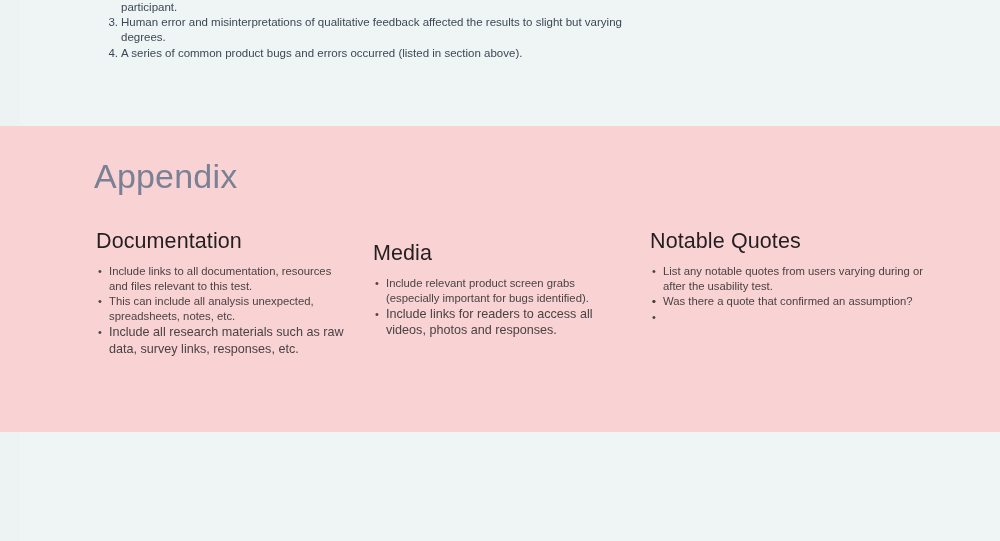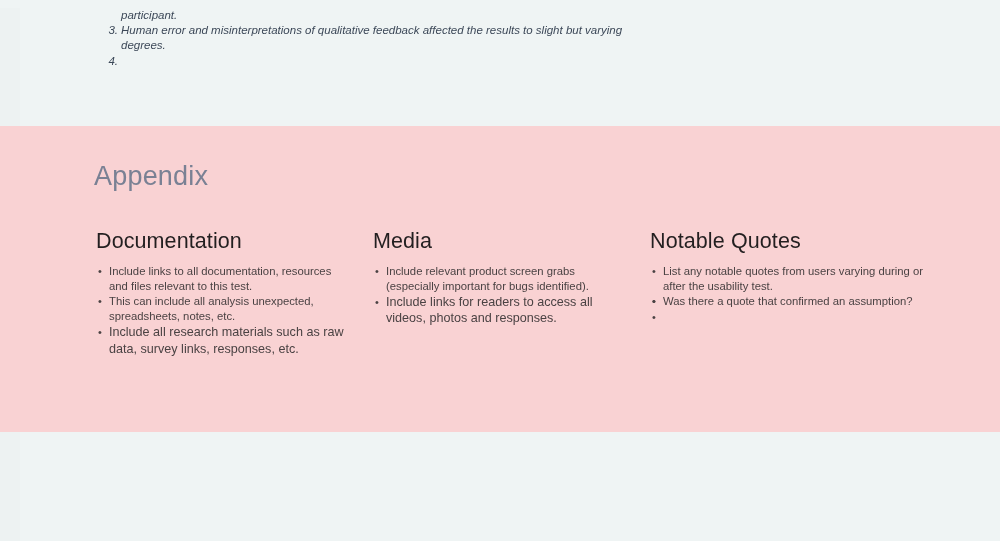--- a/index.html
+++ b/index.html
@@ -23,24 +23,23 @@
   }
 
   
   .band {
     position: absolute;
     left: 0;
     width: 1000px;
     box-sizing: border-box;
   }
   .band-top {
-    top: 8px;
+    top: 0;
     height: 126px;
     background: #eff4f4;
-    font-style: italic;
   }
   .band-appendix {
     top: 126px;
     height: 306px;
     background: #f9d2d3;
   }
   .band-bottom {
     top: 432px;
     height: 109px;
     background: #eff4f4;
@@ -88,39 +87,39 @@
     text-align: right;
   }
 
   
   .appendix-title {
     position: absolute;
     left: 94px;
     top: 160px;
     margin: 0;
     font-weight: 400;
-    font-size: 27px;
+    font-size: 34px;
     line-height: 32px;
     letter-spacing: 0.2px;
     color: #7a8194;
   }
 
   .columns {
     position: absolute;
     left: 96px;
     top: 228px;
     width: 830px;
     display: flex;
     align-items: flex-start;
   }
   .col {
     box-sizing: border-box;
   }
   .col-documentation { width: 277px; padding-right: 24px; }
-  .col-media         { width: 277px; padding-right: 24px; }
+  .col-media         { width: 277px; padding-right: 24px; margin-top: 12px; }
   .col-quotes        { width: 276px; }
 
   .col h2 {
     margin: 0 0 10px 0;
     font-weight: 400;
     font-size: 21.5px;
     line-height: 26px;
     letter-spacing: 0.1px;
     color: #231f20;
   }
@@ -161,20 +160,21 @@
 
     <div class="prev-list">
       <p class="prev-orphan">participant.</p>
       <ol>
         <li>
           <span class="num">3.</span>
           <span>Human error and misinterpretations of qualitative feedback affected the results to slight but varying degrees.</span>
         </li>
         <li>
           <span class="num">4.</span>
+          <span>A series of common product bugs and errors occurred (listed in section above).</span>
         </li>
       </ol>
     </div>
   </div>
 
   <div class="band band-appendix"></div>
 
   <h1 class="appendix-title">Appendix</h1>
 
   <div class="columns">

